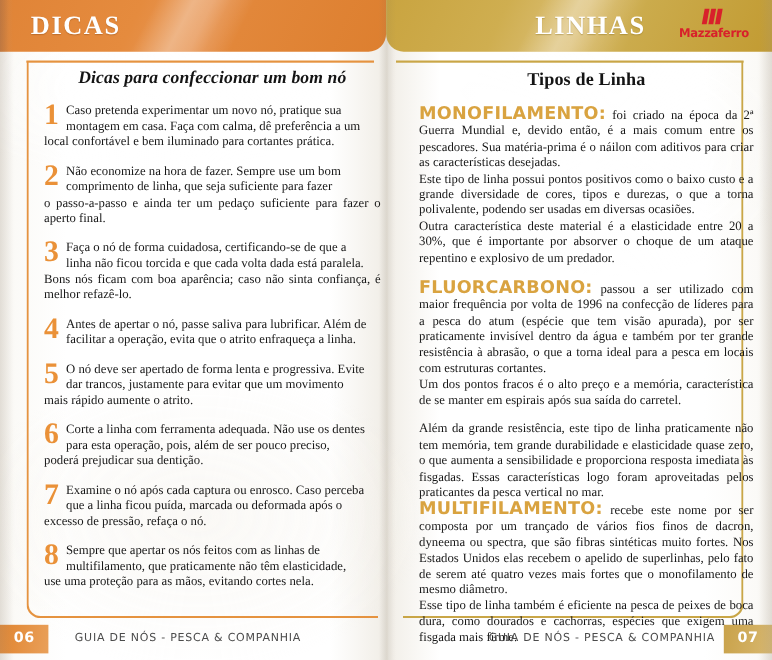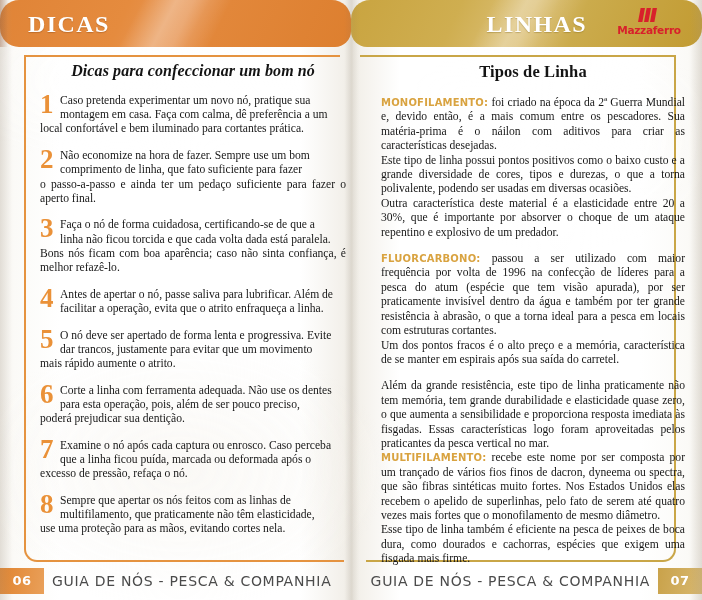--- a/index.html
+++ b/index.html
@@ -13,21 +13,21 @@
   #spread{position:absolute;inset:0;background:
       linear-gradient(90deg,#f4f1ec 0px,#fbfaf7 14px,#ffffff 60px,#ffffff 300px,#f2efe9 345px,#e9e5dd 351px,#f3f0ea 358px,#ffffff 400px,#ffffff 640px,#fbfaf7 688px,#f1eee8 702px);
   }
   #grain{position:absolute;inset:0;pointer-events:none;
     background:
       radial-gradient(ellipse 260px 120px at 120px 80px, rgba(255,255,255,.55), rgba(255,255,255,0) 70%),
       radial-gradient(ellipse 240px 160px at 560px 140px, rgba(255,255,255,.45), rgba(255,255,255,0) 70%),
       radial-gradient(ellipse 300px 200px at 180px 470px, rgba(246,243,237,.6), rgba(255,255,255,0) 70%);
     mix-blend-mode:normal;opacity:.9;}
   
-  .hdr{position:absolute;top:0;height:47px;border-radius:19px;}
+  .hdr{position:absolute;top:0;height:47px;}
   #hdr-left{left:0;width:351px;
     background:linear-gradient(115deg,#e08437 0%,#e58b3e 35%,#e8995a 52%,#e2873a 62%,#dd7f2f 100%);
     border-bottom-right-radius:16px;}
   #hdr-left:after{content:"";position:absolute;left:0;top:0;width:8px;height:100%;
     background:linear-gradient(90deg,rgba(150,70,25,.35),rgba(150,70,25,0));}
   #hdr-right{left:351px;width:351px;
     background:linear-gradient(115deg,#c9a440 0%,#cfae50 30%,#dcc077 50%,#cbab4c 64%,#c29b32 100%);
     border-bottom-left-radius:16px;}
   .hdr-sheen{position:absolute;inset:0;pointer-events:none;
     background:linear-gradient(118deg,rgba(255,255,255,0) 38%,rgba(255,255,255,.30) 47%,rgba(255,255,255,.05) 56%,rgba(255,255,255,0) 62%);
@@ -66,32 +66,32 @@
     color:#ea9138;text-align:left;}
   .tip .body{font-family:"Liberation Serif",serif;font-size:11.6px;line-height:14.2px;
     color:#171717;text-align:justify;}
   .tip .body{padding-left:0;}
   .tip .body > span.l1,.tip .body > span.l2{display:block;margin-left:20px;}
   .tip .body > span.rest{display:block;}
   
   .lt{margin:0 0 12px 0;}
   .lt p{margin:0;font-family:"Liberation Serif",serif;font-size:11.6px;line-height:14.4px;
     color:#171717;text-align:justify;}
-  .lt .kw{color:#d9a340;font-weight:bold;font-family:"DejaVu Sans",sans-serif;font-size:10px;
+  .lt .kw{color:#d9a340;font-weight:bold;font-family:"DejaVu Sans",sans-serif;font-size:16px;
     letter-spacing:.2px;}
   
   .footer{position:absolute;bottom:0;height:32px;}
   #footer-left{left:0;width:351px;}
   #footer-right{left:351px;width:351px;}
   .pagebox{position:absolute;top:0;width:44px;height:26px;line-height:26px;text-align:center;
     color:#fff;font-family:"DejaVu Sans",sans-serif;font-weight:bold;font-size:13px;letter-spacing:.5px;}
   #footer-left .pagebox{left:0;background:linear-gradient(100deg,#e1842f,#e9a05a);text-align:center;}
   #footer-right .pagebox{right:0;background:linear-gradient(100deg,#c9a24a,#d8b870);}
   .footer-text{position:absolute;top:0;height:26px;line-height:26px;
-    font-family:"DejaVu Sans",sans-serif;font-size:14px;letter-spacing:.7px;color:#4b4b4b;}
+    font-family:"DejaVu Sans",sans-serif;font-size:10px;letter-spacing:.7px;color:#4b4b4b;margin-left:16px;}
   #footer-left .footer-text{left:52px;}
   #footer-right .footer-text{right:52px;}
   
   #crease{position:absolute;left:344px;top:0;width:16px;height:100%;pointer-events:none;
     background:linear-gradient(90deg,rgba(120,110,95,0) 0%,rgba(120,110,95,.10) 42%,rgba(150,140,120,.16) 50%,rgba(120,110,95,.08) 58%,rgba(120,110,95,0) 100%);}
   #edge-l{position:absolute;left:0;top:0;width:12px;height:100%;pointer-events:none;
     background:linear-gradient(90deg,rgba(160,150,135,.22),rgba(160,150,135,0));}
   #edge-r{position:absolute;right:0;top:0;width:12px;height:100%;pointer-events:none;
     background:linear-gradient(270deg,rgba(160,150,135,.22),rgba(160,150,135,0));}
 </style>
@@ -135,21 +135,21 @@
         <span class="l1">Caso pretenda experimentar um novo nó, pratique sua</span>
         <span class="l2">montagem em casa. Faça com calma, dê preferência a um</span>
         <span class="rest">local confortável e bem iluminado para cortantes prática.</span>
       </div>
     </div>
 
     <div class="tip">
       <span class="num">2</span>
       <div class="body">
         <span class="l1">Não economize na hora de fazer. Sempre use um bom</span>
-        <span class="l2">comprimento de linha, que fato suficiente para fazer</span>
+        <span class="l2">comprimento de linha, que seja suficiente para fazer</span>
         <span class="rest">o passo-a-passo e ainda ter um pedaço suficiente para fazer o aperto final.</span>
       </div>
     </div>
 
     <div class="tip">
       <span class="num">3</span>
       <div class="body">
         <span class="l1">Faça o nó de forma cuidadosa, certificando-se de que a</span>
         <span class="l2">linha não ficou torcida e que cada volta dada está paralela.</span>
         <span class="rest">Bons nós ficam com boa aparência; caso não sinta confiança, é melhor refazê-lo.</span>

